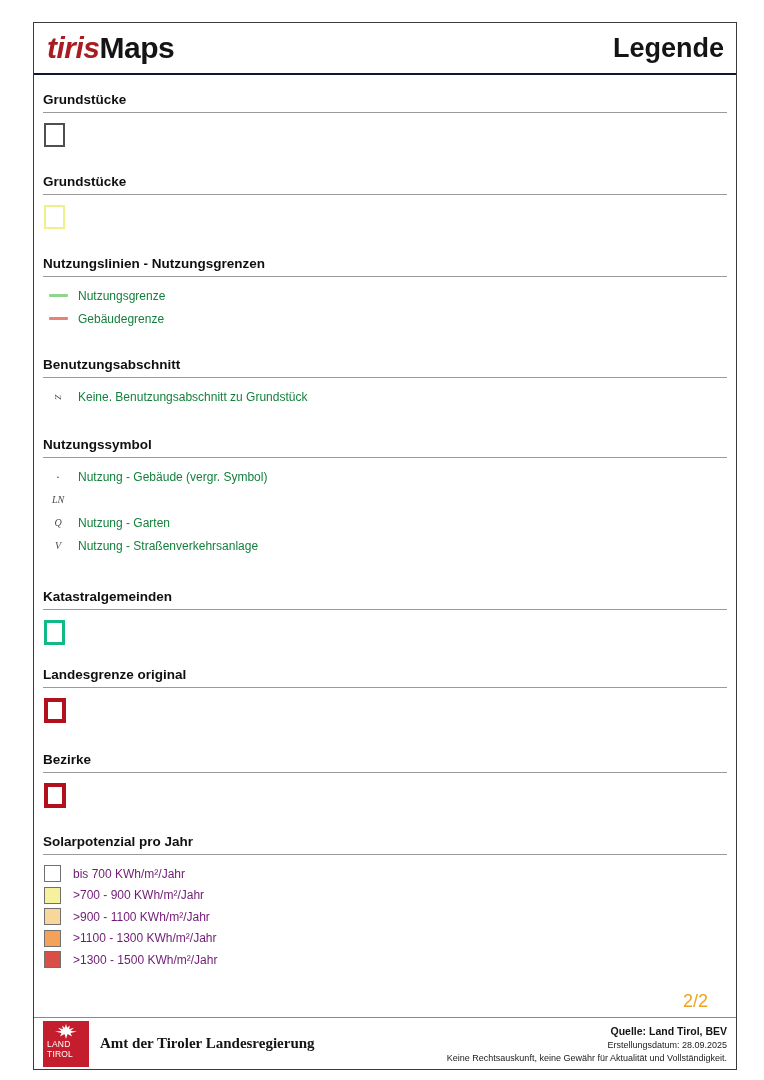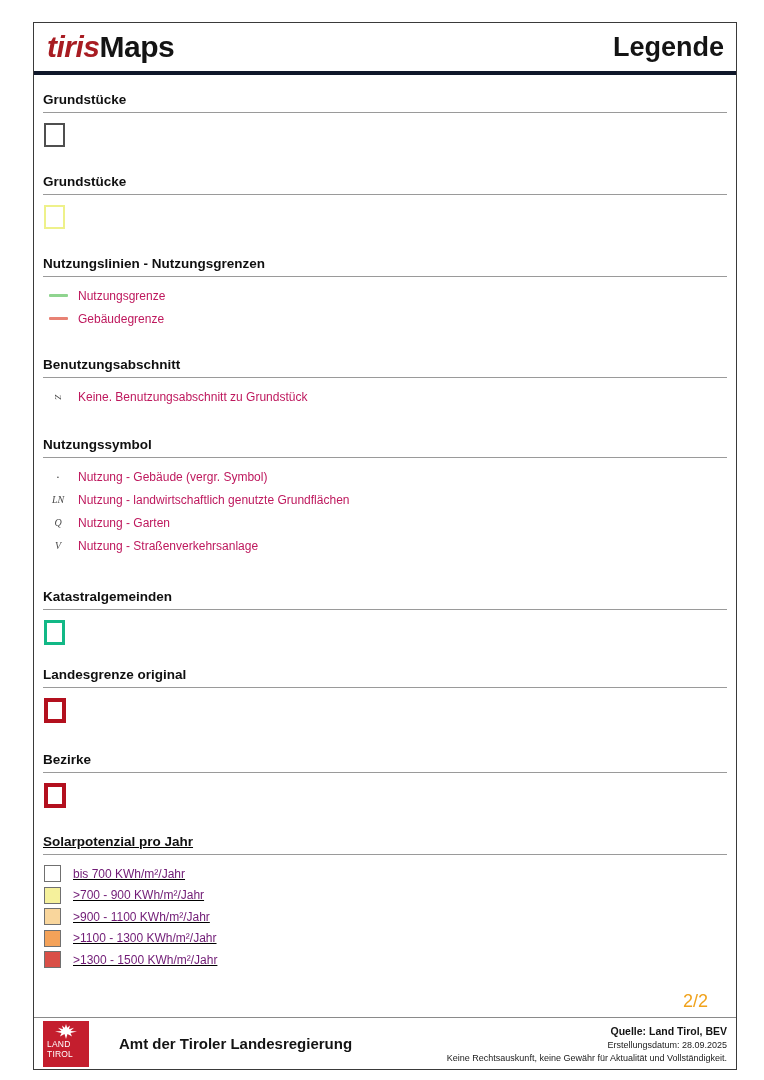--- a/index.html
+++ b/index.html
@@ -6,21 +6,21 @@
   html,body { background:#ffffff; }
   body { width:764px; height:1080px; font-family:"Liberation Sans", sans-serif; position:relative; }
 
   .sheet {
     position:absolute; left:33px; top:22px; width:704px; height:1048px;
     border:1px solid #3a3a3a; background:#fff;
   }
 
   
   .hdr {
-    height:52px; border-bottom:4px solid #0f172a;
+    height:52px; border-bottom:2px solid #0f172a;
     display:flex; align-items:center; justify-content:space-between;
     padding:0 12px 0 13px;
   }
   .brand { font-size:30px; font-weight:bold; color:#141414; letter-spacing:-0.5px; }
   .brand .it { font-style:italic; }
   .hdr-title { font-size:27px; font-weight:bold; color:#141414; }
 
   
   .content { padding:17px 9px 0 9px; }
   .sec-heading { font-size:13.5px; font-weight:bold; color:#101010; }
@@ -28,29 +28,29 @@
   .sec-body { padding-top:10px; padding-left:1px; }
 
   .sec-0 { margin-bottom:27px; }
   .sec-1 { margin-bottom:27px; }
   .sec-2 { margin-bottom:30px; }
   .sec-3 { margin-bottom:32px; }
   .sec-4 { margin-bottom:35px; }
   .sec-5 { margin-bottom:22px; }
   .sec-6 { margin-bottom:29px; }
   .sec-7 { margin-bottom:26px; }
-  .sec-8 { margin-bottom:8px;text-decoration:underline; }
+  .sec-8 { margin-bottom:8px; }
 
   .swatch-outline { width:21px; height:24px; border:2px solid #4f4f4f; background:#fff; }
   .swatch-outline.teal  { width:21px; height:25px; border-width:3px; }
   .swatch-outline.thick { width:22px; height:25px; border-width:4px; }
 
   .legend-row { display:flex; align-items:center; margin-bottom:6px; min-height:17px; }
   .sym-col { width:28px; display:flex; justify-content:center; align-items:center; flex:0 0 28px; }
-  .row-label { font-size:12px; color:#be185d; margin-left:6px; }
+  .row-label { font-size:12px; color:#15803d; margin-left:6px; }
 
   .line-swatch { width:19px; height:3px; border-radius:1px; }
 
   .glyph { font-family:"Liberation Serif", serif; font-style:italic; font-size:10px; color:#4a4a4a; }
   .glyph.rot { display:inline-block; transform:rotate(90deg); font-size:9px; }
   .glyph.dot { font-size:13px; font-style:normal; }
 
   .solar-row { display:flex; align-items:center; margin-bottom:4.5px; }
   .solar-swatch { width:17px; height:17px; border:1px solid #707070; flex:0 0 17px; }
   .solar-label { font-size:12px; color:#701a75; margin-left:12px; }
@@ -62,21 +62,21 @@
     position:absolute; left:0; right:0; bottom:0; height:52px;
     border-top:1px solid #8a8a8a; display:flex; align-items:center;
     padding:2px 9px 2px 9px; background:#fff;
   }
   .logo { width:46px; height:46px; background:#c41e2e; position:relative; flex:0 0 46px; }
   .logo .eagle { position:absolute; top:3px; left:50%; transform:translateX(-50%); }
   .logo .logo-txt {
     position:absolute; left:4px; bottom:7px; color:#fff; font-size:8.5px;
     line-height:1.12; letter-spacing:0.2px;
   }
-  .org { font-size:15px; font-weight:bold; color:#141414; margin-left:30px; }
+  .org { font-size:15px; font-weight:bold; color:#141414; margin-left:11px;font-family:Liberation Serif, serif; }
   .ftr-right { margin-left:auto; text-align:right; }
   .ftr-src { font-size:10.5px; font-weight:bold; color:#141414; }
   .ftr-date { font-size:9px; color:#222; margin-top:3px;text-align:right; }
   .ftr-disc { font-size:9px; color:#222; margin-top:3px; }
 </style>
 </head>
 <body>
 
 <div class="sheet">
 
@@ -144,21 +144,20 @@
         <div class="legend-row">
           <span class="sym-col">
             <span class="glyph dot">·</span>
           </span>
           <span class="row-label">Nutzung - Gebäude (vergr. Symbol)</span>
         </div>
         <div class="legend-row">
           <span class="sym-col">
             <span class="glyph">LN</span>
           </span>
-          <span class="row-label">Nutzung - landwirtschaftlich genutzte Grundflächen</span>
         </div>
         <div class="legend-row">
           <span class="sym-col">
             <span class="glyph">Q</span>
           </span>
           <span class="row-label">Nutzung - Garten</span>
         </div>
         <div class="legend-row">
           <span class="sym-col">
             <span class="glyph">V</span>

